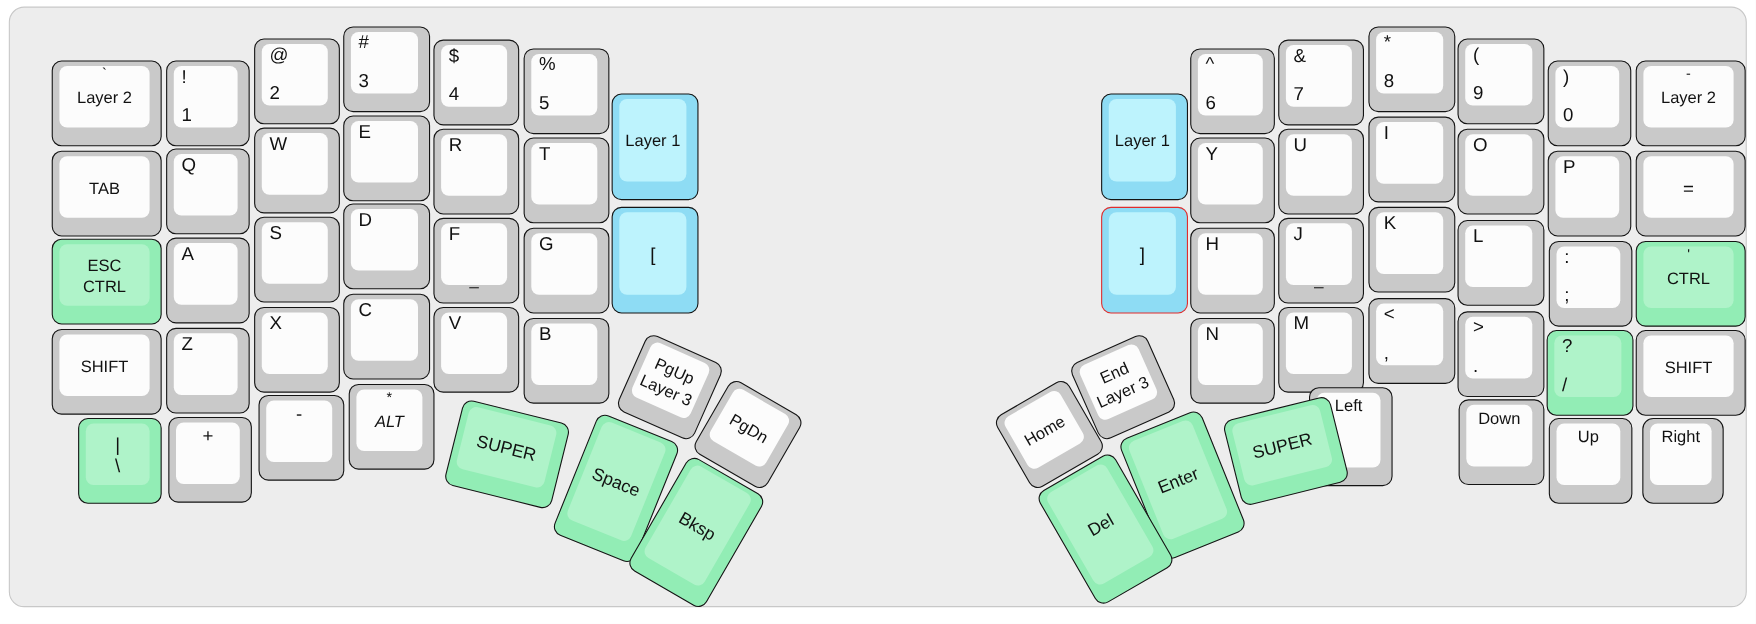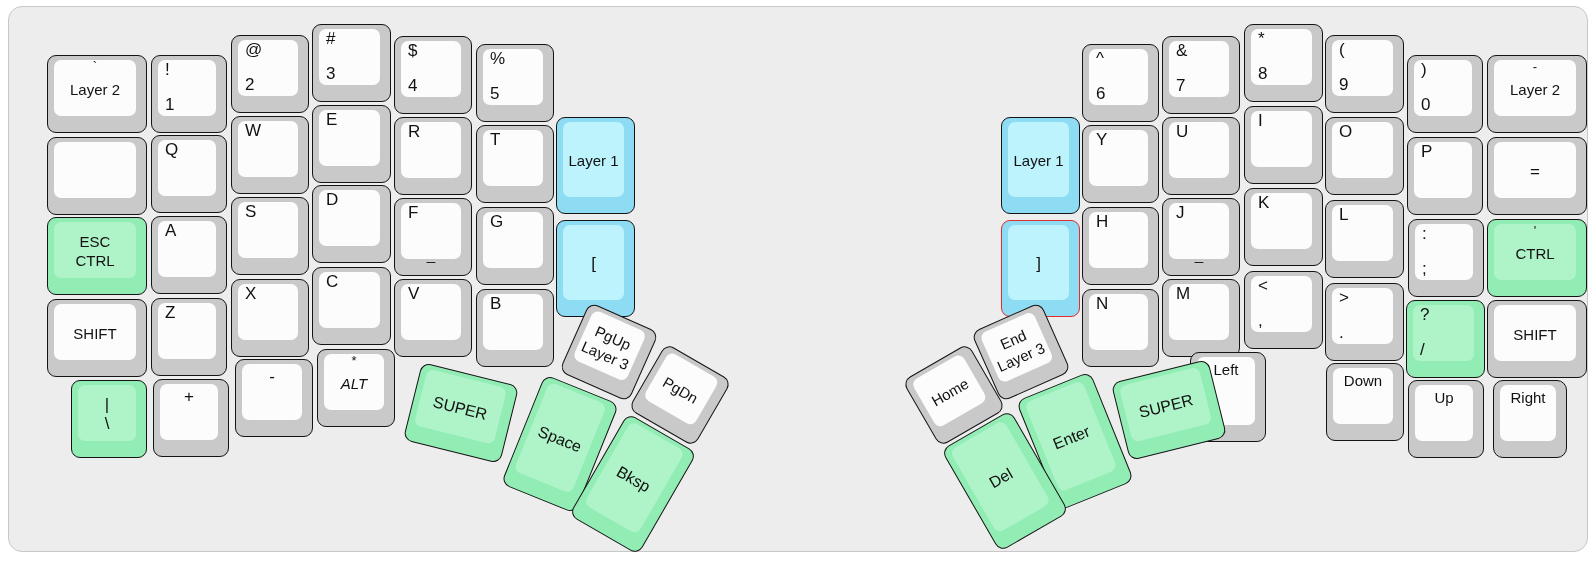--- a/index.html
+++ b/index.html
@@ -25,21 +25,21 @@
   .key {
     position: absolute;
     box-sizing: border-box;
     background: var(--white-side, #c9c9c9);
     border: 1.5px solid var(--key-border, #141414);
     border-radius: 9px;
     color: var(--legend, #111);
     cursor: pointer;
   }
   .key.c-green { background: var(--green-side, #92edb5); }
-  .key.c-blue  { background: var(--blue-side, #8edcf4); margin-top: 32px; }
+  .key.c-blue  { background: var(--blue-side, #8edcf4); }
   .key.selected { border-color: var(--sel-border, #e02d2d); }
   .cap {
     position: absolute;
     left: 6px; top: 4px; right: 10px; bottom: 16px;
     background: var(--white-top, #fcfcfc);
     border-radius: 7px;
   }
   .c-green .cap { background: var(--green-top, #aff3c9); }
   .c-blue  .cap { background: var(--blue-top, #bdf3fd); }
   .legend {
@@ -78,20 +78,23 @@
 <div class="panel" id="keyboard-panel">
     <div class="key" style="left: 38px; top: 48px; width: 100px; height: 78px;">
       <div class="cap"></div>
       <div class="sub">`</div>
       <div class="legend a-cc" style="font-size: 15px;">
         <span>Layer 2</span>
       </div>
     </div>
     <div class="key" style="left: 38px; top: 130px; width: 100px; height: 78px;">
       <div class="cap"></div>
+      <div class="legend a-cc" style="font-size: 15px;">
+        <span>TAB</span>
+      </div>
     </div>
     <div class="key c-green" style="left: 38px; top: 210px; width: 100px; height: 78px;">
       <div class="cap"></div>
       <div class="legend a-cc" style="font-size: 15px;">
         <span>ESC</span>
         <span>CTRL</span>
       </div>
     </div>
     <div class="key" style="left: 38px; top: 292px; width: 100px; height: 78px;">
       <div class="cap"></div>

